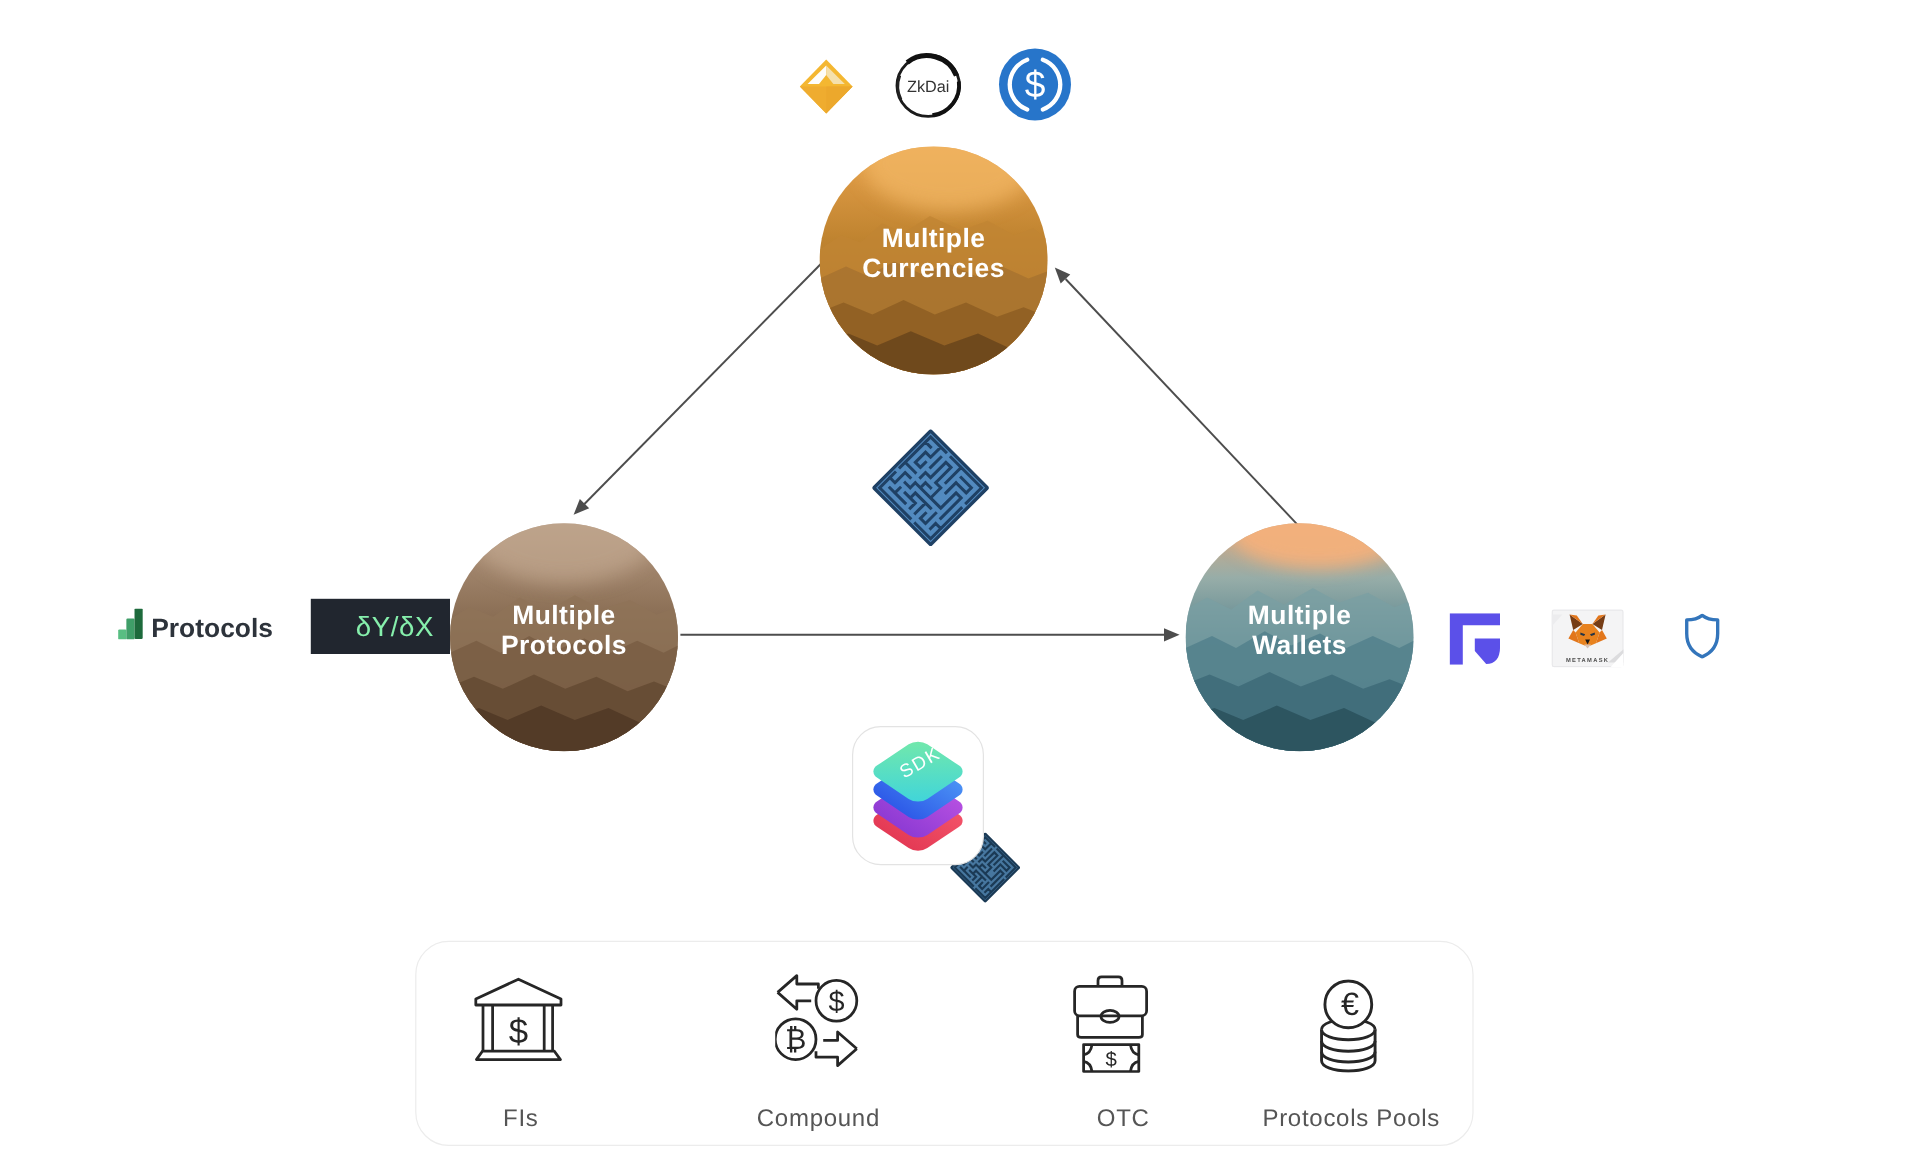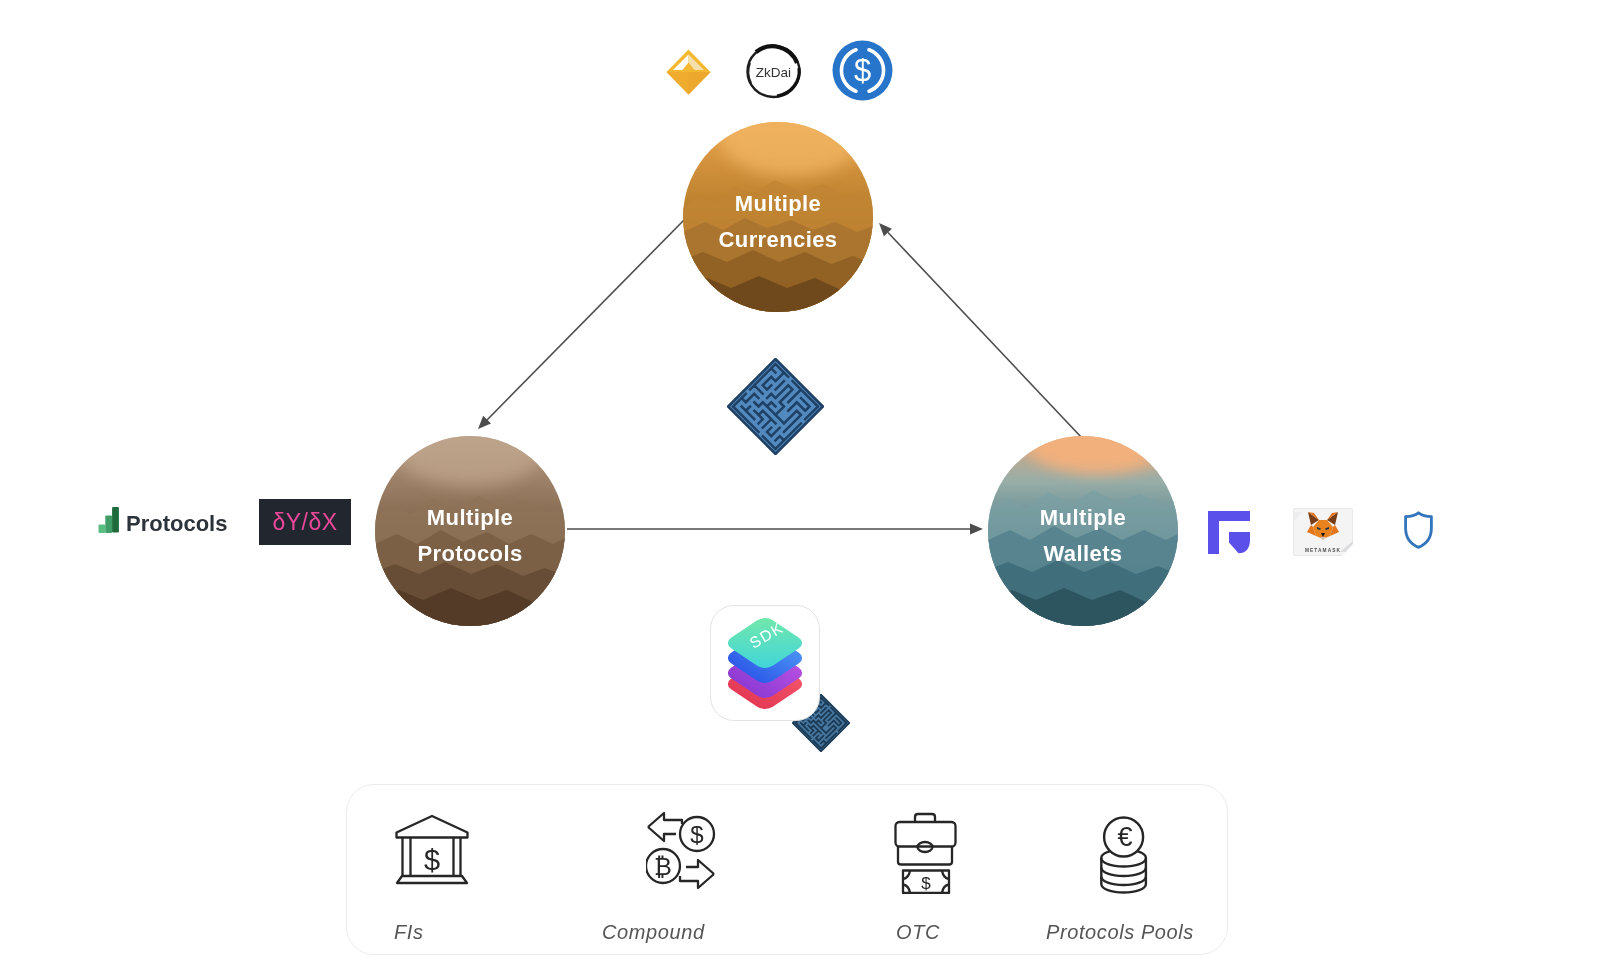--- a/index.html
+++ b/index.html
@@ -1,20 +1,20 @@
 <!DOCTYPE html>
 <html><head>
 <meta charset="utf-8">
 <style>
 html,body{margin:0;padding:0;background:#fff;}
 *{-webkit-font-smoothing:antialiased;}
 body{width:1600px;height:979px;position:relative;overflow:hidden;font-family:"Liberation Sans",sans-serif;}
 .abs{position:absolute;}
-.ctext{position:absolute;width:100%;text-align:center;color:#fff;font-weight:bold;font-size:22px;line-height:36px;letter-spacing:.4px;}
-.lbl{position:absolute;top:921px;color:#555;font-size:20px;text-align:left;letter-spacing:.6px;font-style:italic;}
+.ctext{position:absolute;width:100%;text-align:center;color:#fff;font-weight:bold;font-size:22px;line-height:25px;letter-spacing:.4px;}
+.lbl{position:absolute;top:921px;color:#555;font-size:20px;text-align:center;letter-spacing:.6px;}
 </style>
 </head>
 <body>
 
 <svg class="abs" style="left:0;top:0" width="1600" height="979" viewBox="0 0 1600 979">
   <g stroke="#4d4d4d" stroke-width="1.6" fill="none">
     <line x1="684" y1="220" x2="487" y2="420"></line>
     <line x1="1082" y1="438" x2="888" y2="232.5"></line>
     <line x1="567" y1="529" x2="971" y2="529"></line>
   </g>
@@ -59,21 +59,21 @@
 
 <div class="abs" style="left:98px;top:507px;width:22px;height:26px;">
 <svg width="22" height="26" viewBox="0 0 22 26">
 <rect x="0.5" y="17.5" width="6.8" height="8.5" rx="1" fill="#58BE82"></rect>
 <rect x="7.3" y="8.5" width="6.8" height="17.5" rx="1" fill="#3F9E68"></rect>
 <rect x="14.1" y="0" width="6.8" height="25.5" rx="1" fill="#1D6A3C"></rect>
 </svg>
 </div>
 <div class="abs" style="left:126px;top:513px;font-size:22px;font-weight:bold;color:#2D333B;line-height:22px;">Protocols</div>
 
-<div class="abs" style="left:259px;top:499px;width:92px;height:46px;background:#21262F;color:#ec4899;display:flex;align-items:center;justify-content:center;font-size:23px;letter-spacing:0.5px;">δY/δX</div>
+<div class="abs" style="left:259px;top:499px;width:92px;height:46px;background:#21262F;color:#86efac;display:flex;align-items:center;justify-content:center;font-size:23px;letter-spacing:0.5px;padding-left:24px;">δY/δX</div>
 
 <div class="abs" style="left:1208px;top:511px;width:42px;height:43px;">
 <svg width="42" height="43" viewBox="0 0 42 43">
 <path d="M0,0 H42 V10 H11 V43 H0 Z" fill="#5B50E9"></path>
 <path d="M21,21 H42 V28.5 C42,37.5 38,42.3 30.5,42.3 L21,31.5 Z" fill="#5B50E9"></path>
 </svg>
 </div>
 
 <div class="abs" style="left:1293px;top:508px;width:60px;height:48px;background:#f4f4f5;border-radius:2px;box-shadow:0 0 0 1px #e8e8ea inset;">
 <svg width="60" height="48" viewBox="0 0 60 48">

